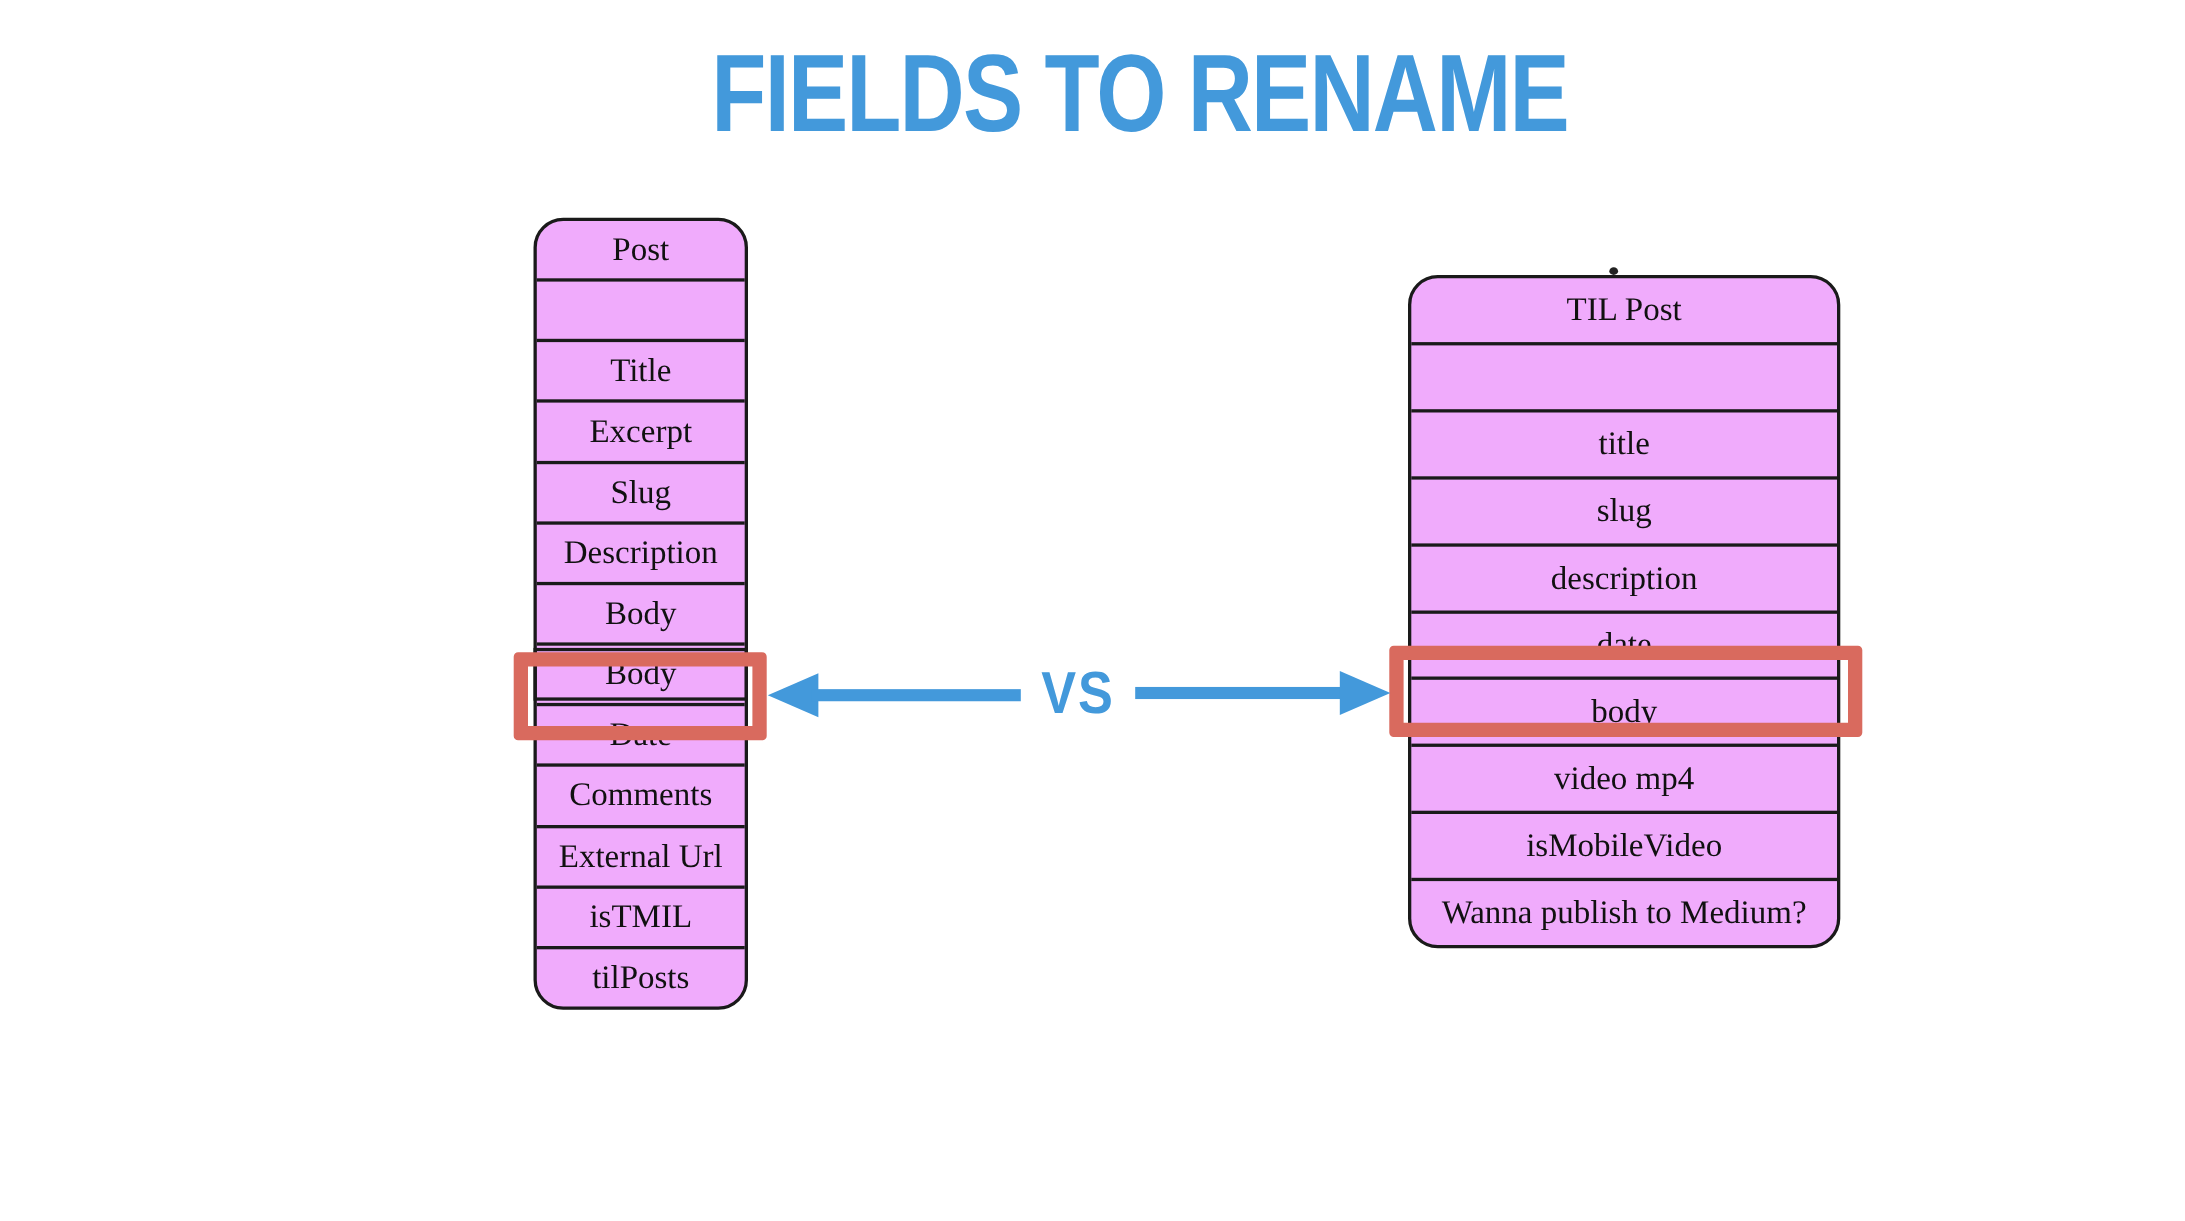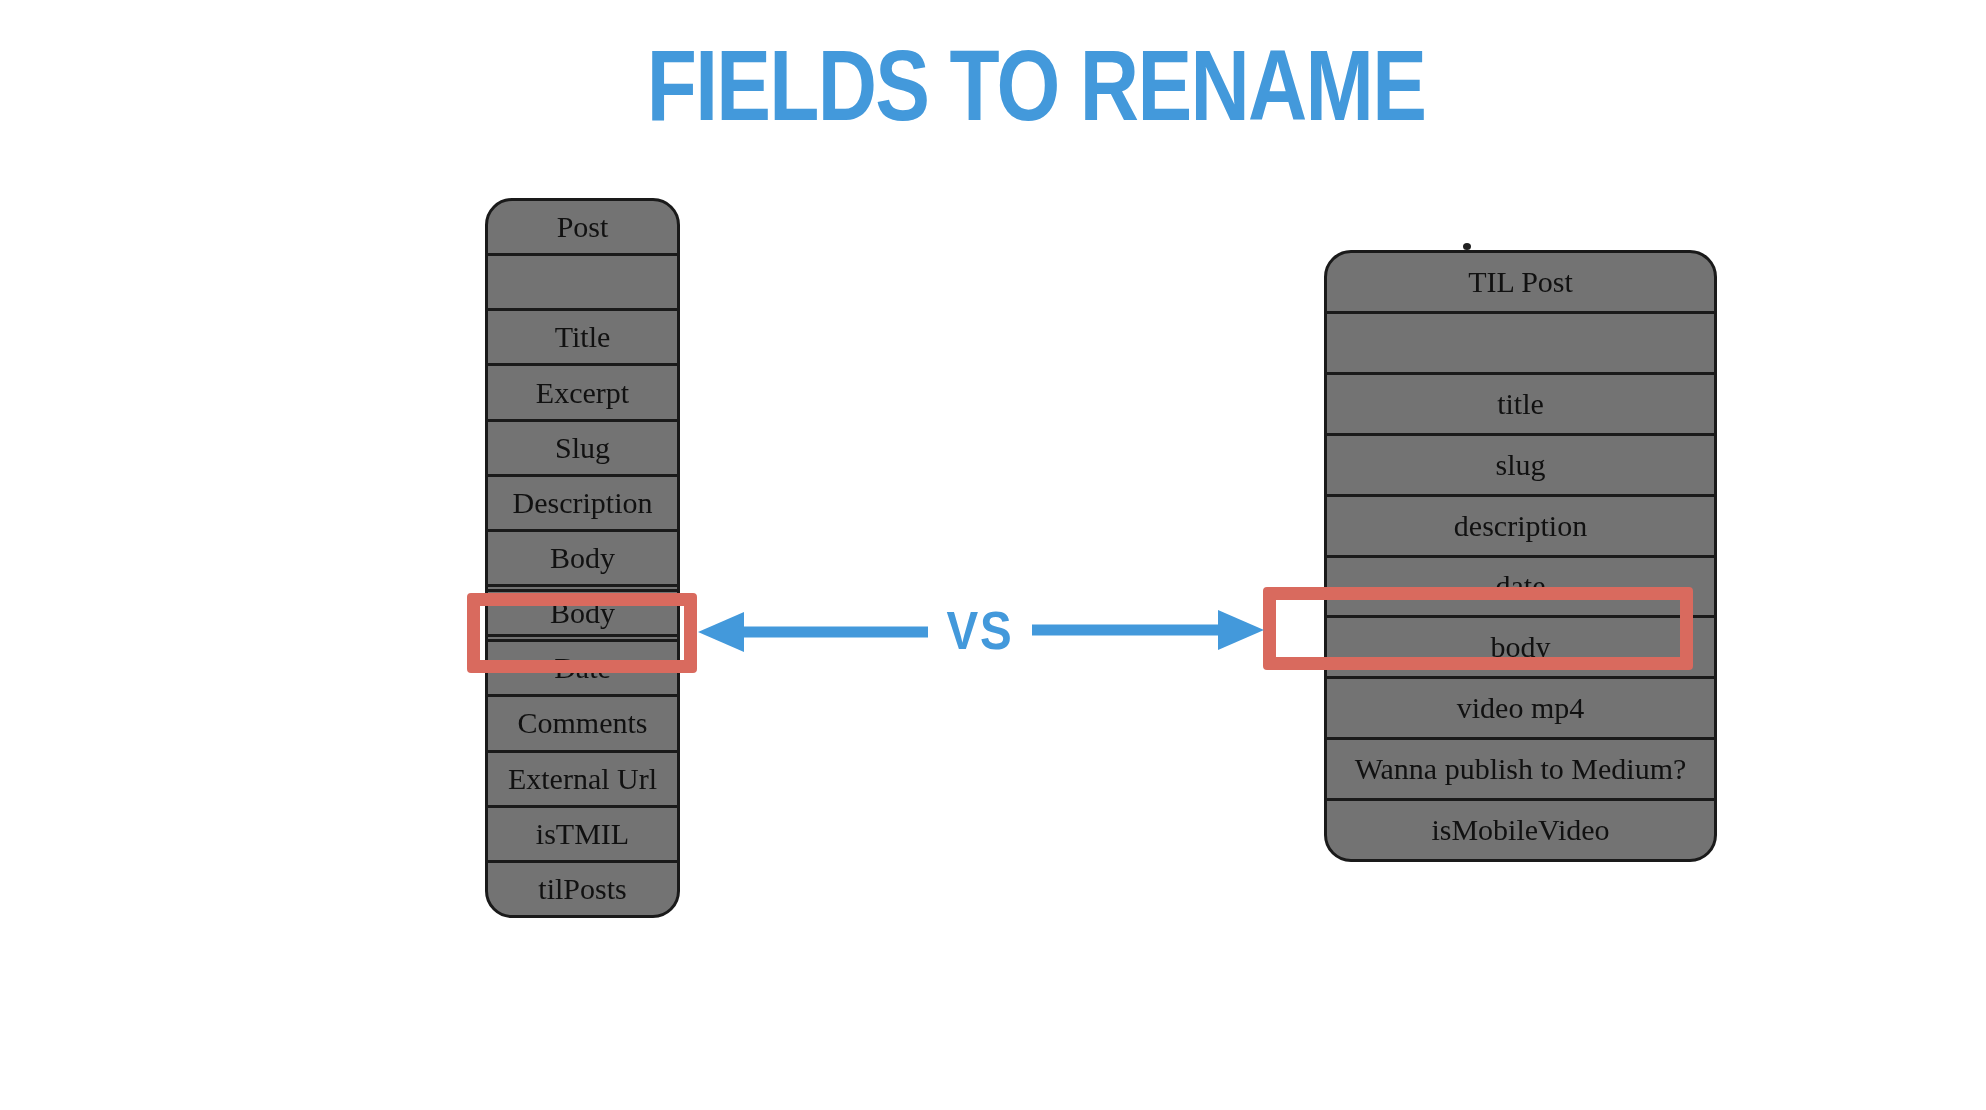--- a/index.html
+++ b/index.html
@@ -37,21 +37,21 @@
     transform-origin: center;
     white-space: nowrap;
   }
 
   
   .entity {
     display: flex;
     flex-direction: column;
     border: 3px solid var(--ink);
     border-radius: 27px;
-    background: #737373;
+    background: #f0abfc;
     color: #111111;
     font-size: 30px;
     box-sizing: border-box;
   }
   .entity .row {
     flex: 1 1 0;
     display: flex;
     align-items: center;
     justify-content: center;
     border-top: 3px solid var(--ink);
@@ -64,21 +64,21 @@
     content: "";
     position: absolute;
     top: 2px;
     bottom: 2px;
     left: -3px;
     right: -3px;
     border: 3px solid var(--ink);
     pointer-events: none;
   }
   #left-entity  { left: 485px;  top: 198px; width: 195px; height: 720px; }
-  #right-entity { left: 1280px; top: 250px; width: 393px; height: 612px; margin-left: 44px; }
+  #right-entity { left: 1280px; top: 250px; width: 393px; height: 612px; }
 
   
   .hlbox {
     border: 13px solid var(--red);
     border-radius: 4px;
     box-sizing: border-box;
     background: transparent;
   }
   #hlbox-left  { left: 467px;  top: 593px; width: 230px; height: 80px; }
   #hlbox-right { left: 1263px; top: 587px; width: 430px; height: 83px; }
@@ -135,22 +135,22 @@
 
 <div id="right-entity" class="entity abs">
     <div class="row header">TIL Post</div>
     <div class="row"></div>
     <div class="row">title</div>
     <div class="row">slug</div>
     <div class="row">description</div>
     <div class="row">date</div>
     <div class="row">body</div>
     <div class="row">video mp4</div>
+    <div class="row">isMobileVideo</div>
     <div class="row">Wanna publish to Medium?</div>
-    <div class="row">isMobileVideo</div>
   </div>
 
 <div id="hlbox-left" class="hlbox abs"></div>
 <div id="hlbox-right" class="hlbox abs"></div>
 
 <svg class="abs arrow-svg" style="left:698px; top:610px;" width="232" height="44" viewBox="0 0 232 44">
   <polygon class="arrow-fill" points="0,22 46,2 46,42"></polygon>
   <rect class="arrow-fill" x="40" y="16.5" width="190" height="11"></rect>
 </svg>
 

